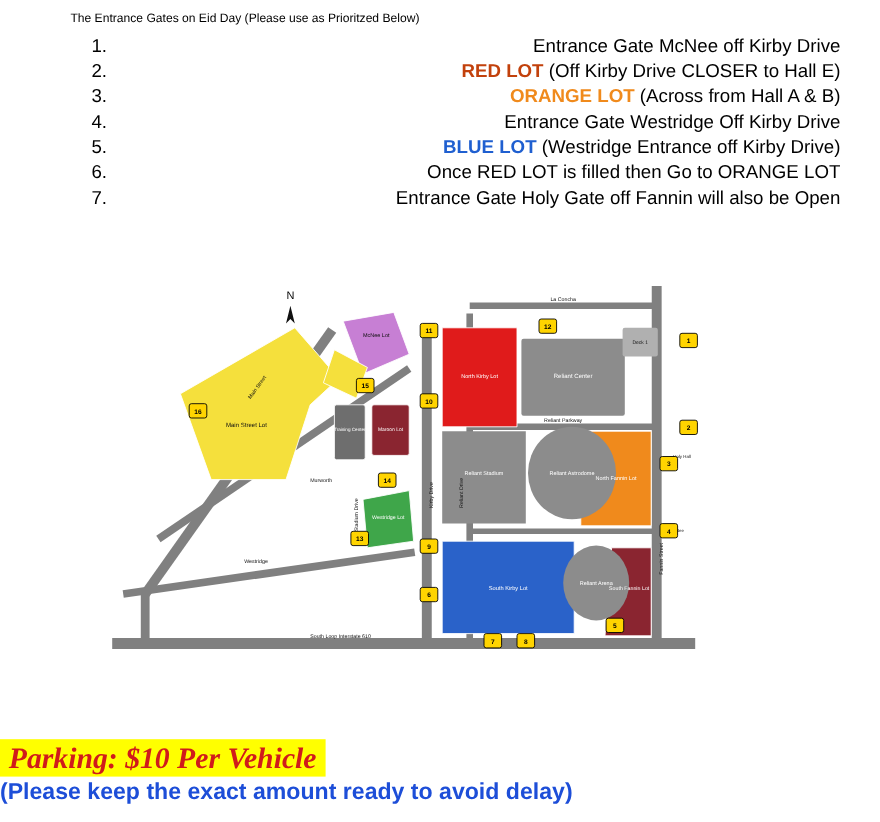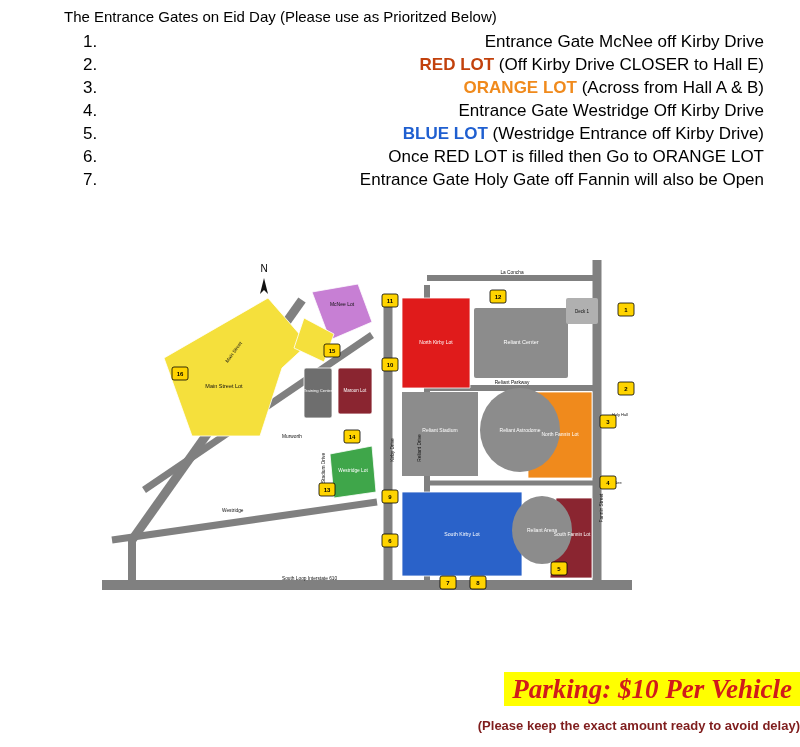--- a/index.html
+++ b/index.html
@@ -17,21 +17,21 @@
   }
 
   
   .intro {
     position: absolute;
     left: 64px;
     top: 6px;
     width: 700px;
   }
   .intro-title {
-    font-size: 15px;
+    font-size: 11px;
     line-height: 22px;
     color: #000;
   }
   ol.gate-list {
     margin: 2px 0 0 0;
     padding-left: 38px;
     font-size: 17px;
     line-height: 23px;
   }
   ol.gate-list li {
@@ -53,38 +53,38 @@
     background: #ffffff;
   }
   .map-svg { display: block; }
 
   
   .footer {
     position: absolute;
     left: 0;
     top: 672px;
     width: 800px;
-    text-align: right;
+    text-align: left;
   }
   .price {
     display: inline-block;
     background: #ffff00;
     color: #d01b1b;
     font-weight: bold;
     font-style: italic;
     font-size: 27px;
     line-height: 32px;
     padding: 1px 8px;
     font-family: "Liberation Serif", serif;
   }
   .note {
-    margin-top: 12px;
-    font-size: 13px;
+    margin-top: 2px;
+    font-size: 21px;
     font-weight: bold;
-    color: #7f1d1d;
+    color: #1d4ed8;
   }
 </style>
 </head>
 <body>
 
 <div class="intro">
   <div class="intro-title">The Entrance Gates on Eid Day (Please use as Prioritzed Below)</div>
   <ol class="gate-list">
     <li><span>Entrance Gate McNee off Kirby Drive</span></li>
     <li><span class="lot-red">RED LOT</span> <span>(Off Kirby Drive CLOSER to Hall E)</span></li>

